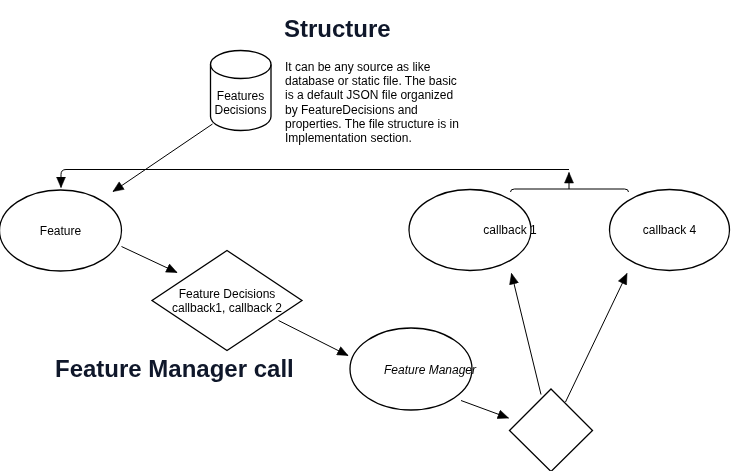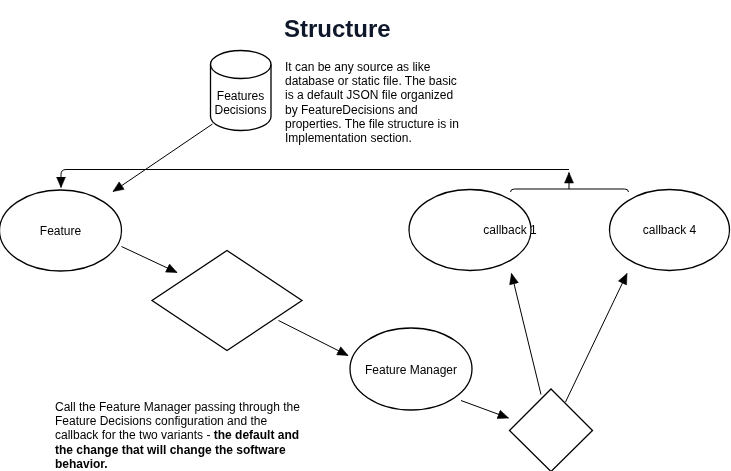--- a/index.html
+++ b/index.html
@@ -76,40 +76,38 @@
       <ellipse cx="470" cy="230" rx="61" ry="40.5"></ellipse>
       <ellipse cx="669.5" cy="230" rx="60" ry="40.5"></ellipse>
       <polygon points="227,250.5 302,300.5 227,350.5 152,300.5"></polygon>
       <ellipse cx="411" cy="369" rx="61" ry="41"></ellipse>
       <polygon points="551,389 592.5,430.5 551,471.5 509.5,430.5"></polygon>
     </g>
   </svg>
 
   <div class="section-title" style="left:284px; top:15px;">Structure</div>
 
+  <div class="section-title" style="left:55px; top:355px;">Feature Manager call</div>
 
   <div class="paragraph" style="left:285px; top:60px; width:200px;">It can be any source as like
 database or static file. The basic
 is a default JSON file organized
 by FeatureDecisions and
 properties. The file structure is in
 Implementation section.</div>
 
-  <div class="paragraph" style="left:55px; top:400px; width:270px;"><span>Call the Feature Manager passing through the
-Feature Decisions configuration and the
-callback for the two variants - </span><span class="bold-part">the default and
-the change that will change the software
-behavior.</span></div>
 
   <div class="node-label" style="left:240.5px; top:102.5px;">Features
 Decisions</div>
 
   <div class="node-label" style="left:60.5px; top:230.5px;">Feature</div>
 
   <div class="node-label" style="left:470px; top:230px;margin-left:40px;">callback 1</div>
 
   <div class="node-label" style="left:669.5px; top:230px;">callback 4</div>
 
+  <div class="node-label" style="left:227px; top:300.5px;">Feature Decisions
+callback1, callback 2</div>
 
-  <div class="node-label" style="left:411px; top:369.5px;">Feature Manager</div>
+  <div class="node-label" style="left:430px; top:369.5px;font-style:italic;">Feature Manager</div>
 
 
 </div>
 
 </body></html>

